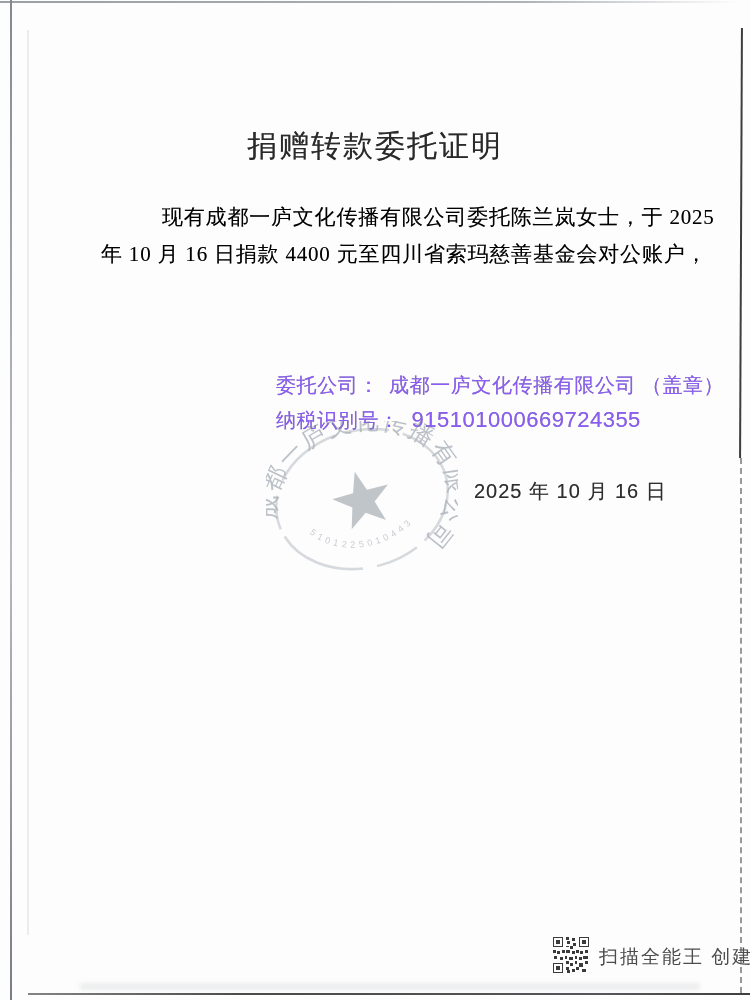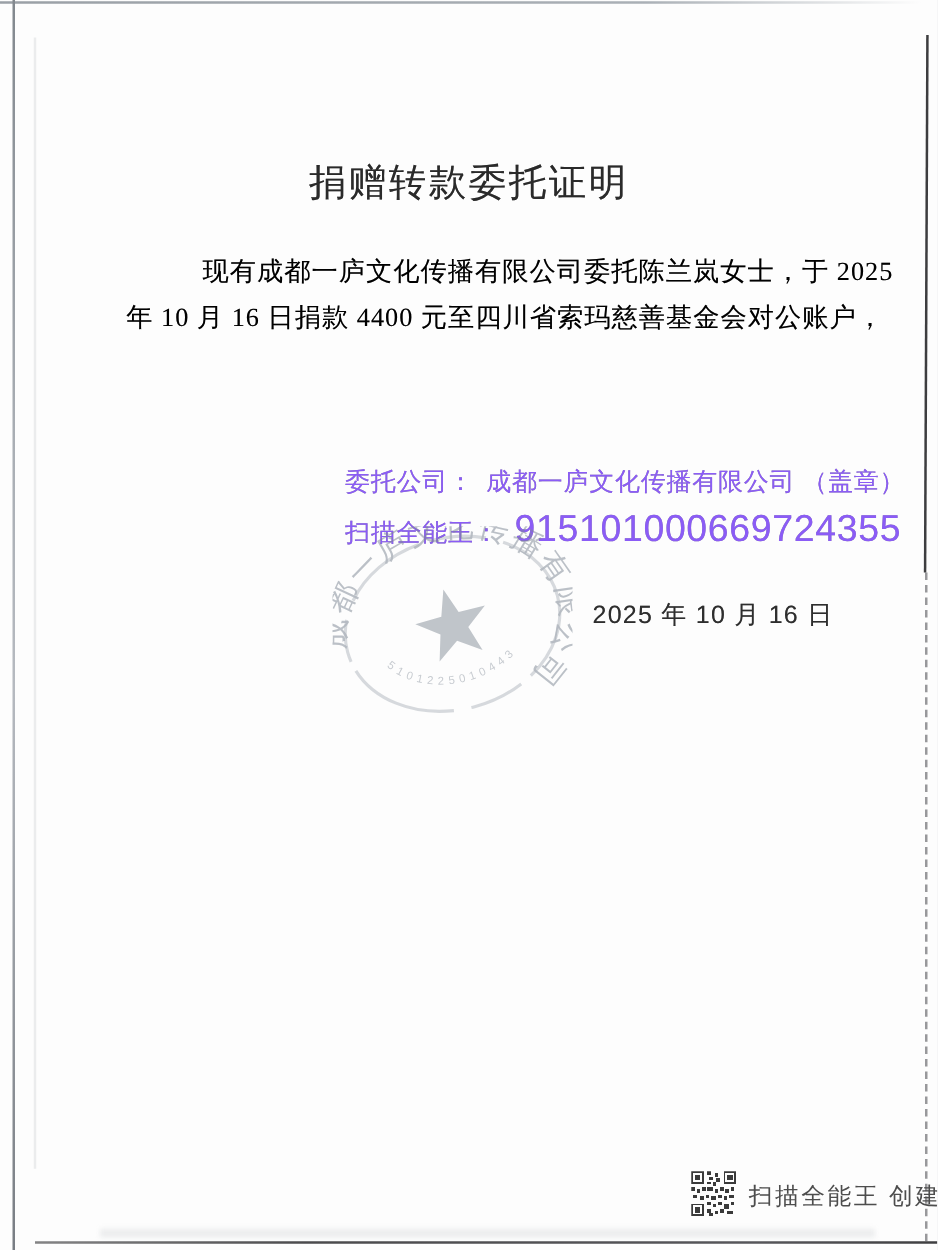--- a/index.html
+++ b/index.html
@@ -62,21 +62,21 @@
   .entrust-line{
     position:absolute;left:237px;font-size:20px;color:#8b5cf6;
     white-space:nowrap;letter-spacing:0.6px;
     text-shadow:0 0 .4px rgba(46,46,46,.5);
     margin-left:39px;
   }
   #entrust-company{top:372px;}
   #tax-id{top:407px;}
   .entrust-value{margin-left:10px;}
   .tax-value{
-    margin-left:12px;font-size:30px;
+    margin-left:12px;font-size:22px;
     font-family:"Liberation Sans",sans-serif;letter-spacing:0.5px;
   }
   .doc-date{
     position:absolute;left:474px;top:478px;font-size:20px;color:#2e2e2e;
     letter-spacing:1px;white-space:nowrap;
     text-shadow:0 0 .4px rgba(46,46,46,.5);
   }
   
   .seal{
     position:absolute;left:266px;top:421px;width:192px;height:154px;
@@ -104,21 +104,21 @@
 
   <div class="doc-title cn-serif">捐赠转款委托证明</div>
 
   <div id="body-line-0" class="body-line cn-serif">现有成都一庐文化传播有限公司委托陈兰岚女士，于 2025</div>
   <div id="body-line-1" class="body-line cn-serif">年 10 月 16 日捐款 4400 元至四川省索玛慈善基金会对公账户，</div>
 
   <div id="entrust-company" class="entrust-line cn-serif">
     <span>委托公司：</span><span class="entrust-value">成都一庐文化传播有限公司 （盖章）</span>
   </div>
   <div id="tax-id" class="entrust-line cn-serif">
-    <span>扫描全能王：</span><span class="tax-value">915101000669724355</span>
+    <span>纳税识别号：</span><span class="tax-value">915101000669724355</span>
   </div>
 
   <svg class="seal" viewBox="0 0 190 150" xmlns="http://www.w3.org/2000/svg">
     <g transform="rotate(-15 95 76)" fill="#7e8894" stroke="none">
       <ellipse cx="95" cy="76" rx="86" ry="68" fill="none" stroke="#7e8894" stroke-width="2.5" stroke-dasharray="70 10 44 14 88 8 34 16" opacity="0.5"></ellipse>
       <defs>
         <path id="sealTextPath" d="M 9,76 a 86,68 0 1 1 172,0 a 86,68 0 1 1 -172,0"></path>
         <path id="sealNumPath" d="M 33,90 a 66,50 0 0 0 124,0"></path>
       </defs>
       <text font-size="24" font-family="Liberation Serif, serif" opacity="0.85" letter-spacing="2">

